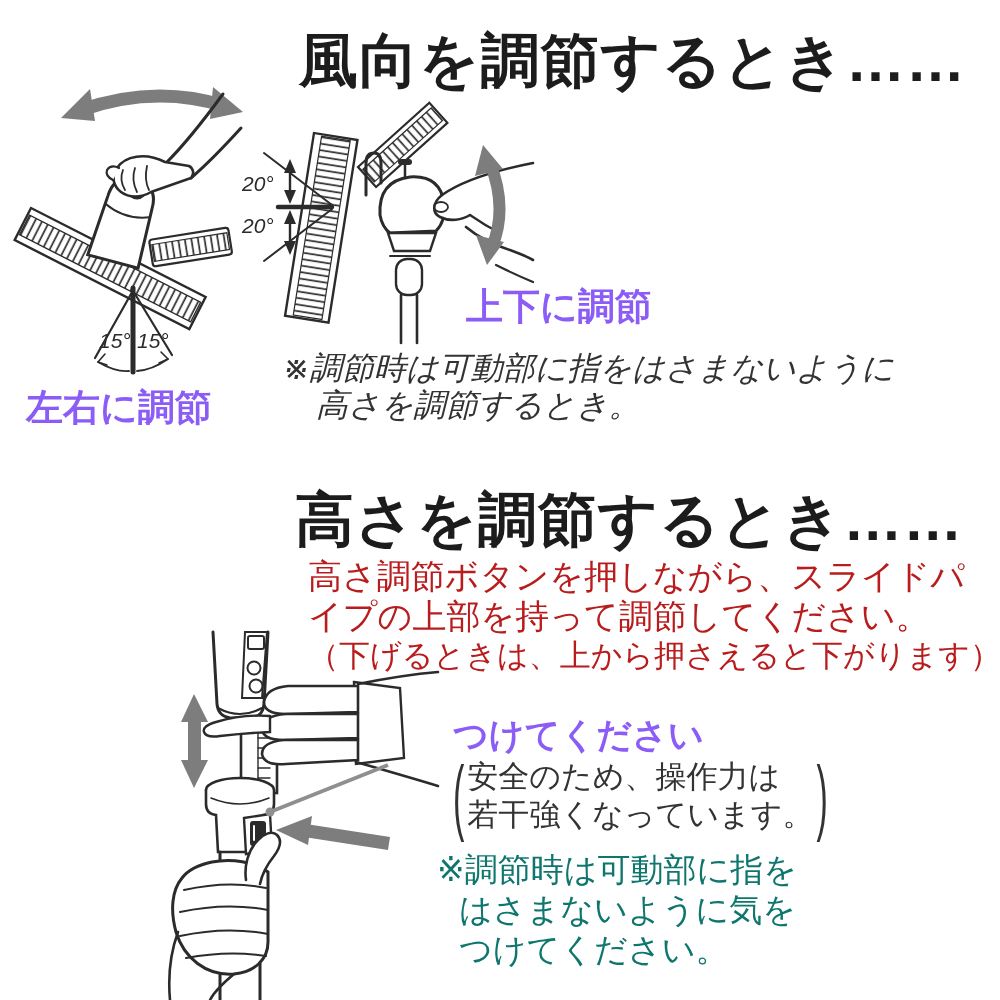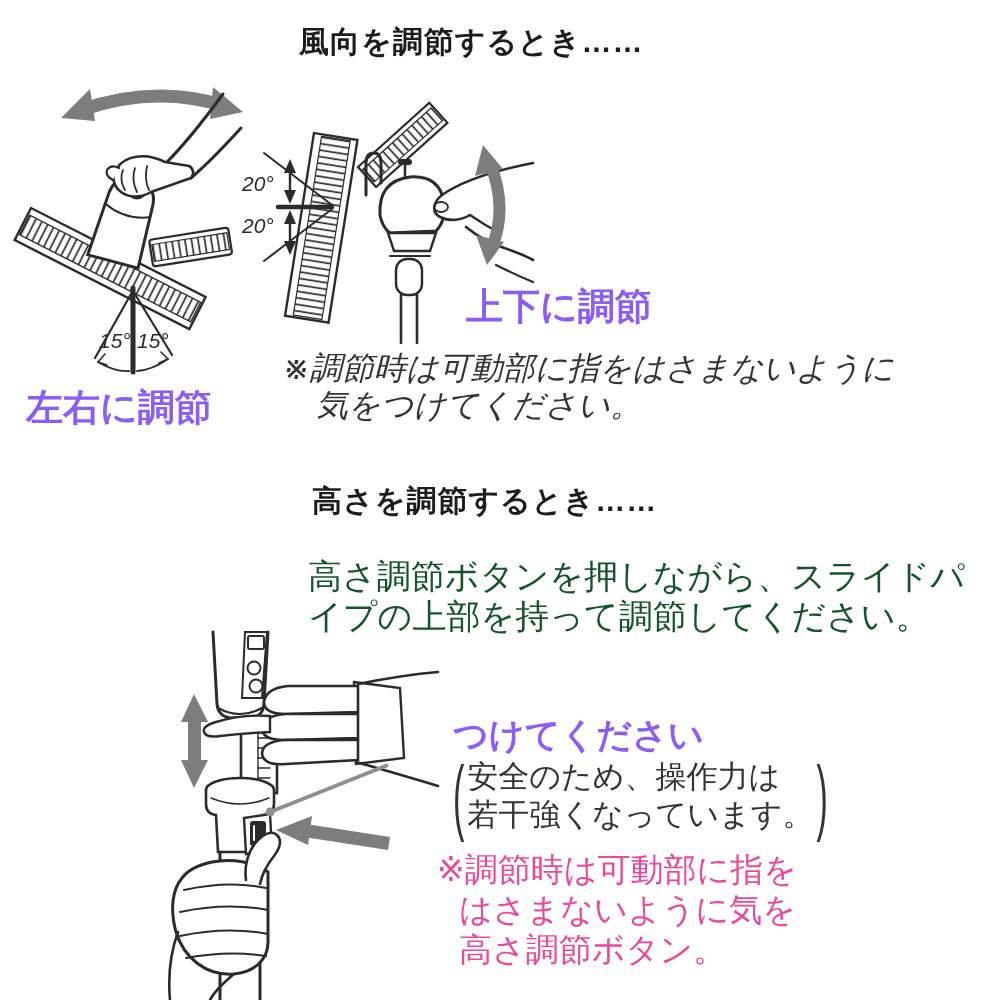--- a/index.html
+++ b/index.html
@@ -3,36 +3,36 @@
 <meta charset="utf-8">
 <style>
   html,body{margin:0;padding:0;background:#fff;}
   #page{
     position:relative;width:1000px;height:1000px;background:#ffffff;
     font-family:"Liberation Sans","DejaVu Sans",sans-serif;
     color:#2e2e2e;overflow:hidden;
   }
   .abs{position:absolute;}
   .title{
-    font-size:30px;font-weight:bold;color:#1c1c1c;letter-spacing:1px;white-space:nowrap;
+    font-size:59px;font-weight:bold;color:#1c1c1c;letter-spacing:1px;white-space:nowrap;
   }
   .biglabel{
     font-size:37px;font-weight:bold;color:#8b5cf6;white-space:nowrap;
   }
   .note{font-size:32px;line-height:37px;color:#333;}
   .note .indent{margin-left:33px;}
-  .para{font-size:34px;line-height:40px;color:#14532d;white-space:nowrap;}
+  .para{font-size:34px;line-height:40px;color:#b91c1c;white-space:nowrap;}
   .para .small{font-size:31px;}
   .bnote{display:flex;align-items:center;color:#333;}
   .bnote .lines{font-size:31px;line-height:38px;white-space:nowrap;}
   .paren{
     font-size:34px;display:inline-block;transform:scaleY(2.45);
     color:#333;padding:0 3px;font-weight:normal;
   }
-  .note2{font-size:33px;line-height:40px;color:#ec4899;white-space:nowrap;}
+  .note2{font-size:33px;line-height:40px;color:#0f766e;white-space:nowrap;}
   .note2 .indent{margin-left:22px;}
   svg{position:absolute;overflow:visible;}
   svg text{
     font-family:"Liberation Sans","DejaVu Sans",sans-serif;
     fill:#2b2b2b;stroke:none;
   }
   .ang{font-size:21px;font-style:italic;}
 </style>
 </head>
 <body>
@@ -152,28 +152,29 @@
       <polygon points="247,162 236,132 264,139"></polygon>
     </g>
     <text class="ang" x="2" y="88">20°</text>
     <text class="ang" x="2" y="130">20°</text>
   </svg>
 
   <div class="abs biglabel" style="left:466px;top:282px;">上下に調節</div>
 
   <div class="abs note" style="left:283px;top:350px;font-style:italic;">
     <div>※調節時は可動部に指をはさまないように</div>
-    <div class="indent">気をつけてください。</div>
-  </div>
-
-  <div class="abs title" style="left:312px;top:481px;">高さを調節するとき……</div>
+    <div class="indent">高さを調節するとき。</div>
+  </div>
+
+  <div class="abs title" style="left:295px;top:481px;">高さを調節するとき……</div>
 
   <div class="abs para" style="left:308px;top:556px;">
     <div>高さ調節ボタンを押しながら、スライドパ</div>
     <div>イプの上部を持って調節してください。</div>
+    <div class="small">（下げるときは、上から押さえると下がります）</div>
   </div>
 
   <svg style="left:158px;top:628px;" width="280" height="372" viewBox="0 0 280 372">
     <g fill="none" stroke="#2b2b2b" stroke-linecap="round">
 
       <path d="M55,4 L59,76 Q60,88 72,90 L94,90 Q105,88 106,76 L110,4" fill="#fff" stroke-width="3"></path>
       <path d="M87,4 L109,4 L104,70 L84,70 Z" fill="#fff" stroke-width="2"></path>
       <rect x="90" y="8" width="16" height="13" rx="2" stroke-width="2"></rect>
       <circle cx="96" cy="40" r="6.5" stroke-width="2"></circle>
       <circle cx="98" cy="58" r="6.5" stroke-width="2"></circle>
@@ -238,16 +239,16 @@
     <span class="lines">
       <span style="display:block;">安全のため、操作力は</span>
       <span style="display:block;">若干強くなっています。</span>
     </span>
     <span class="paren">)</span>
   </div>
 
   <div class="abs note2" style="left:437px;top:850px;">
     <div>※調節時は可動部に指を</div>
     <div class="indent">はさまないように気を</div>
-    <div class="indent">高さ調節ボタン。</div>
+    <div class="indent">つけてください。</div>
   </div>
 
 </div>
 
 </body></html>

